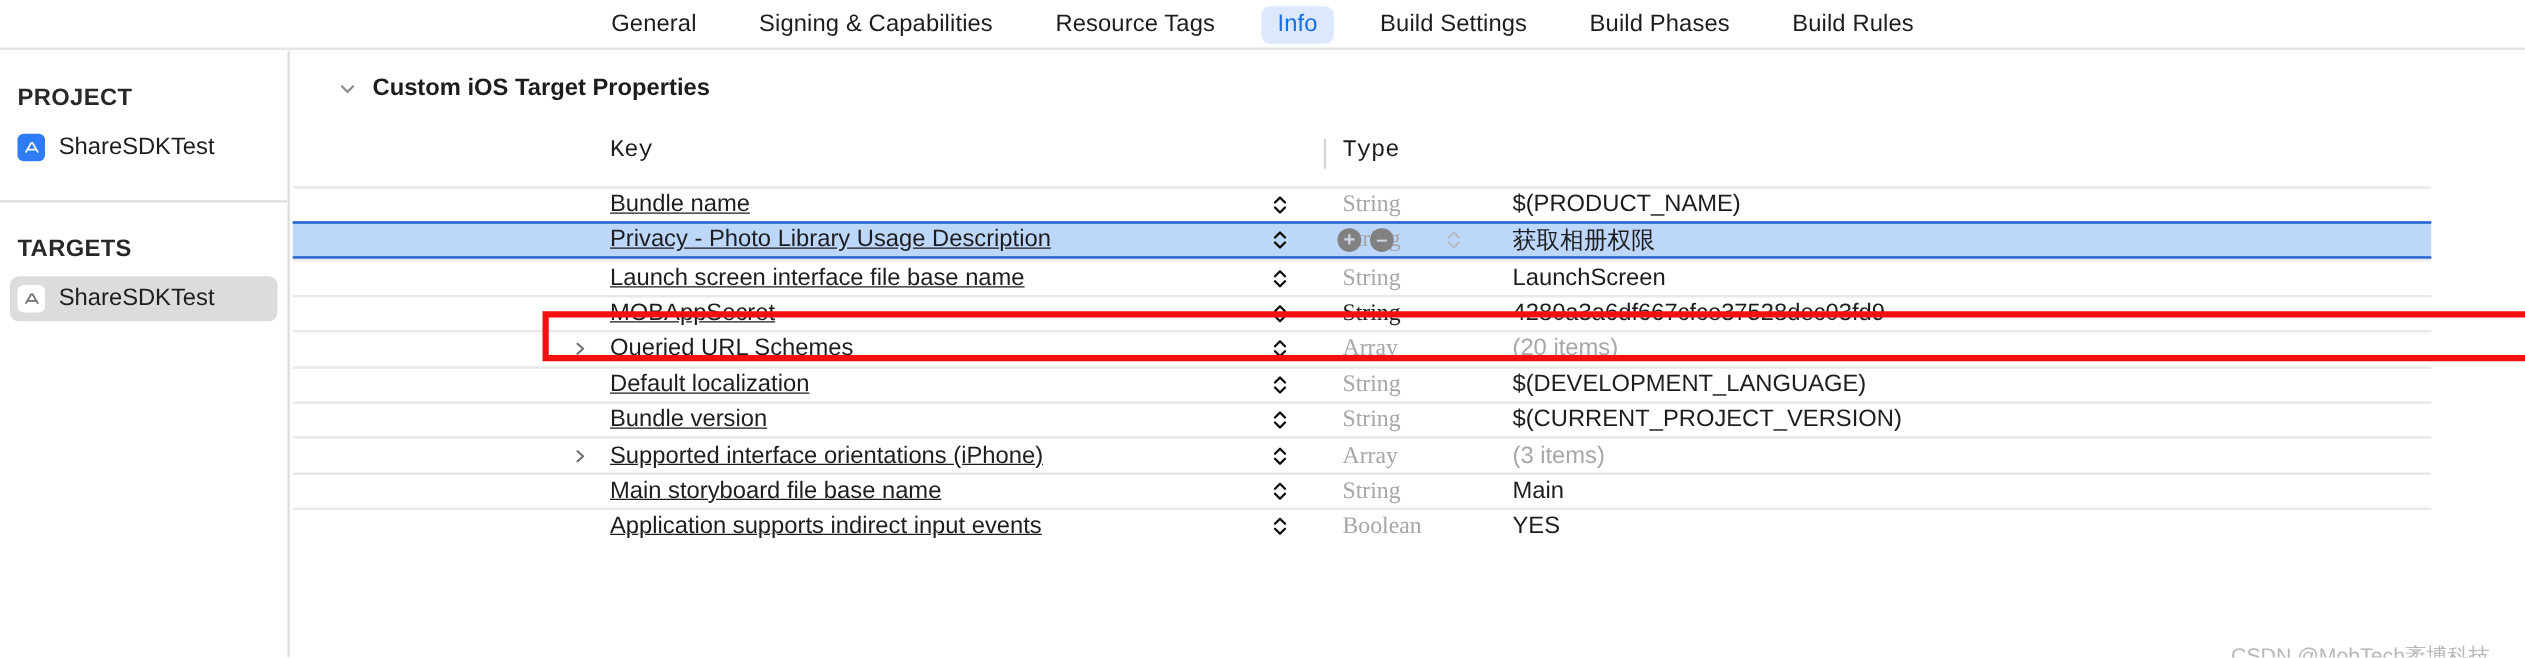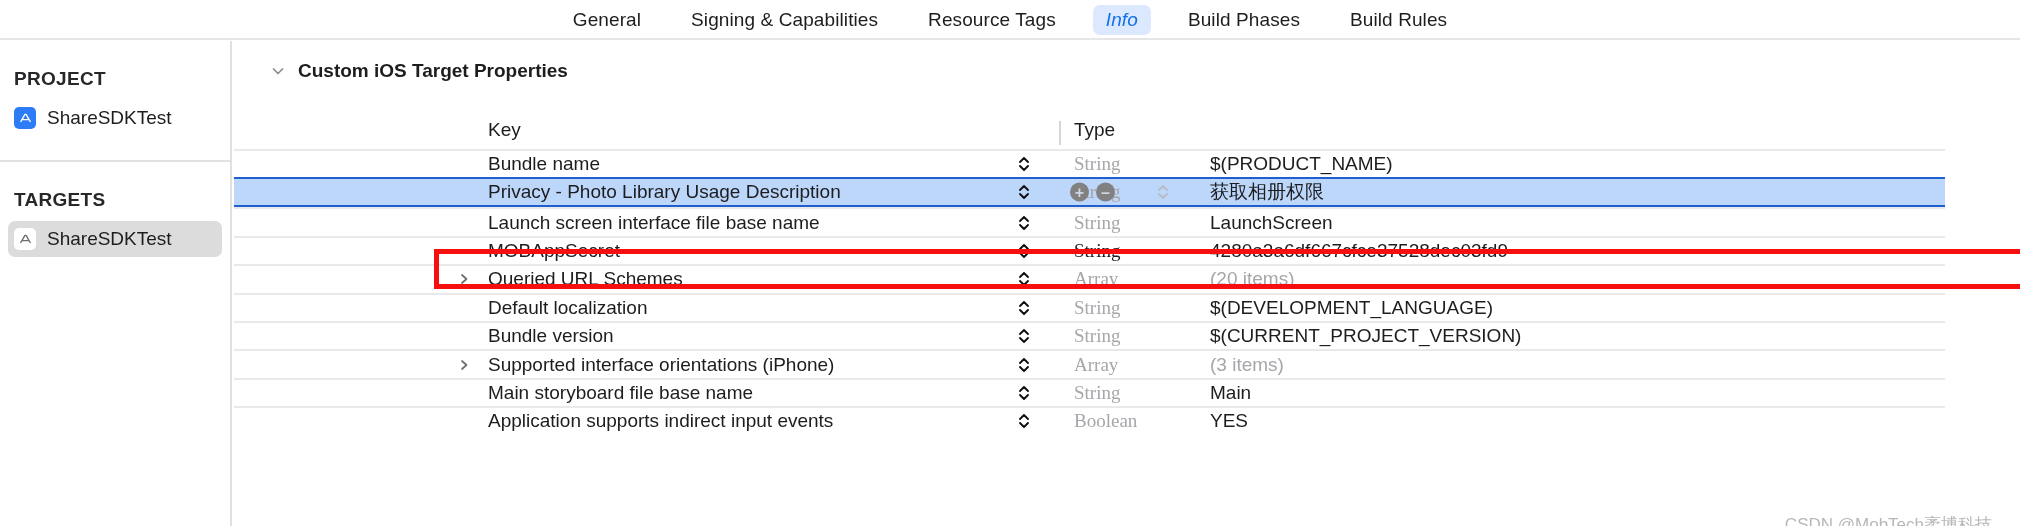--- a/index.html
+++ b/index.html
@@ -16,21 +16,21 @@
     position: absolute; left: 0; top: 0; width: 2020px; height: 39px;
     background: #ffffff;
     display: flex; align-items: center; justify-content: center;
     gap: 0px;
   }
   .tab {
     font-size: 19px; color: #1d1d1f; padding: 4px 13px;
     border-radius: 7px; white-space: nowrap; letter-spacing: 0.1px;
   }
   .tab + .tab { margin-left: 24px; }
-  .tab.active { background: #dce8fd; color: #1470ec; font-style: italic; }
+  .tab.active { background: #dce8fd; color: #1470ec; }
   .tabbar-underline {
     position: absolute; left: 0; top: 38px; width: 2020px; height: 2px;
     background: #e6e6e6;
   }
   
   .corner-artifact {
     position: absolute; left: -14px; top: -4px; width: 22px; height: 26px;
     border: 2px solid #9a9a9a; border-radius: 6px; background: #fff;
   }
 
@@ -72,42 +72,42 @@
   .disclosure {
     width: 16px; height: 16px; flex: 0 0 16px; color: #8b8b90;
     display: flex; align-items: center; justify-content: center;
   }
   .section-title { font-size: 19px; font-weight: bold; color: #1d1d1f; }
 
   
   .ptable { position: absolute; left: 0; top: 64px; width: 1711px; }
   .thead {
     display: flex; height: 44px; align-items: flex-end;
-    padding-bottom: 8px; font-size: 19px; color: #1d1d1f;
+    padding-bottom: 18px; font-size: 19px; color: #1d1d1f; font-family: Liberation Mono, monospace;
   }
   .col-key    { width: 825px; position: relative; padding-left: 254px; }
   .col-type   { width: 135px; position: relative; padding-left: 15px; }
   .col-value  { width: 751px; position: relative; padding-left: 16px; }
   .thead .col-type::before, .thead .col-value::before {
     content: ""; position: absolute; left: 0; top: 2px;
     width: 2px; height: 24px; background: #d6d6d6;
   }
 
   .trow {
     display: flex; align-items: center; height: 28.4px;
     border-top: 2px solid #e9e9e9; font-size: 19px; position: relative;
   }
   .trow .cell { display: flex; align-items: center; height: 100%; }
   .key-cell { width: 825px; position: relative; }
   .key-arrow {
     position: absolute; left: 222px; top: 50%; transform: translateY(-50%);
     width: 16px; height: 16px; color: #6e6e73;
     display: flex; align-items: center; justify-content: center;
   }
-  .key-text { padding-left: 254px; color: #1d1d1f; white-space: nowrap; }
+  .key-text { padding-left: 254px; color: #1d1d1f; white-space: nowrap; text-decoration: underline; }
   .stepper {
     position: absolute; right: 28px; top: 50%; transform: translateY(-50%);
     width: 14px; height: 20px; color: #101010;
   }
   .plusminus {
     position: absolute; right: -56px; top: 50%; transform: translateY(-50%);
     display: flex; gap: 7px; align-items: center;
   }
   .circlebtn {
     width: 19px; height: 19px; border-radius: 50%; background: #818181;
@@ -150,20 +150,21 @@
 
 <div id="app">
 
   <div class="corner-artifact"></div>
 
   <div class="tabbar" id="tabbar">
       <div class="tab">General</div>
       <div class="tab">Signing &amp; Capabilities</div>
       <div class="tab">Resource Tags</div>
       <div class="tab active">Info</div>
+      <div class="tab">Build Settings</div>
       <div class="tab">Build Phases</div>
       <div class="tab">Build Rules</div>
     </div>
   <div class="tabbar-underline"></div>
 
   <div class="sidebar">
     <div class="side-section-title">PROJECT</div>
     <div id="project-list">
         <div class="side-row">
           <span class="appicon">

